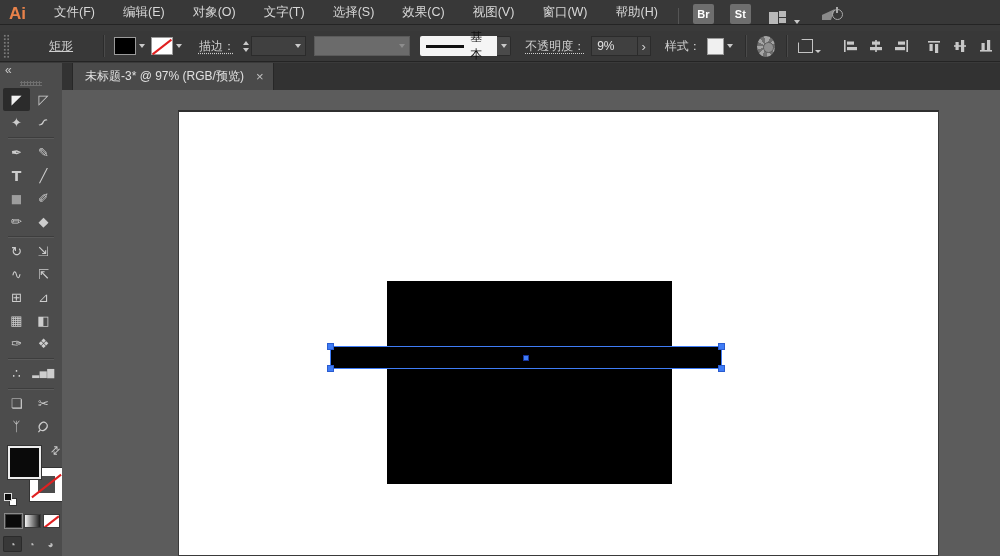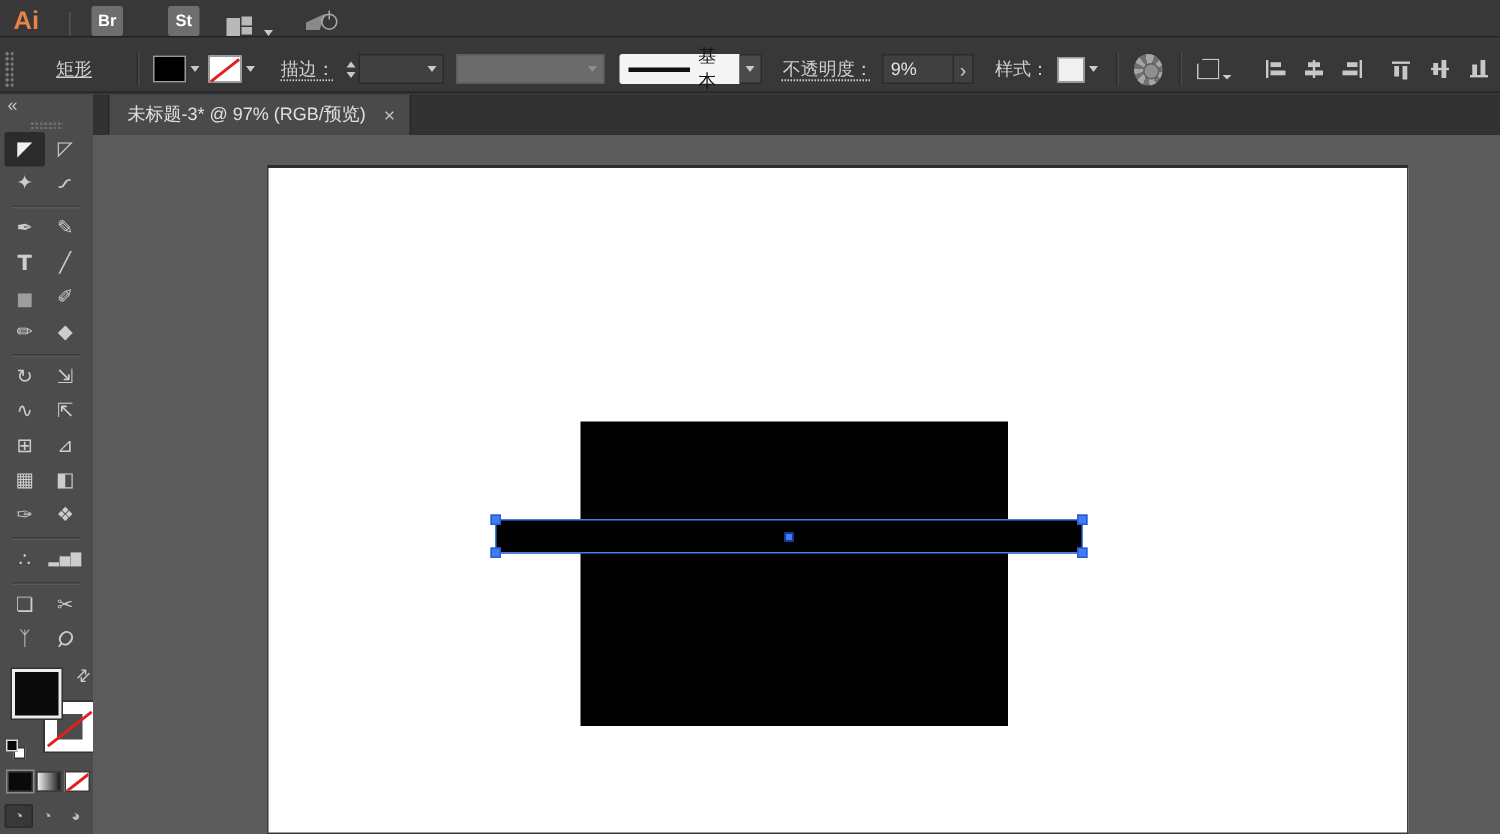--- a/index.html
+++ b/index.html
@@ -136,41 +136,52 @@
   .center-pt { position:absolute; left:344px; top:243px; width:6px; height:6px; background:#3f7cf6; border:1px solid #17349c; }
 
   
   svg.al { display:block; }
 </style>
 </head>
 <body>
 
 <header id="menubar">
   <span class="ai-logo">Ai</span>
+  <nav id="menu-items">
+      <div class="menu-item">文件(F)</div>
+      <div class="menu-item">编辑(E)</div>
+      <div class="menu-item">对象(O)</div>
+      <div class="menu-item">文字(T)</div>
+      <div class="menu-item">选择(S)</div>
+      <div class="menu-item">效果(C)</div>
+      <div class="menu-item">视图(V)</div>
+      <div class="menu-item">窗口(W)</div>
+      <div class="menu-item">帮助(H)</div>
+    </nav>
   <span class="menu-sep"></span>
   <span class="sq-btn">Br</span>
-  <span class="sq-btn" style="margin-left:22px;">St</span>
+  <span class="sq-btn" style="margin-left:8px;">St</span>
   <span class="ws-icon">
     <span class="ws-a"></span>
     <span class="ws-col">
         <span class="ws-b"></span>
         <span class="ws-b"></span>
       </span>
   </span>
   <span class="chev" style="margin-left:4px;"></span>
   <span class="power-wrap">
     <span class="power-slash"></span>
     <span class="power-circ"></span>
     <span class="power-line"></span>
   </span>
 </header>
 
 <div id="controlbar">
   <span class="grip-v"></span>
-  <span class="cb-label" style="margin-left:28px;text-decoration:underline;">矩形</span>
+  <span class="cb-label" style="margin-left:40px;text-decoration:underline;">矩形</span>
   <span class="vline" style="margin-left:24px;"></span>
 
   <span class="swatch-wrap">
     <span class="swatch"></span>
     <span class="chev swatch-chev"></span>
   </span>
   <span class="swatch-wrap">
     <span class="swatch none"></span>
     <span class="chev swatch-chev"></span>
   </span>

